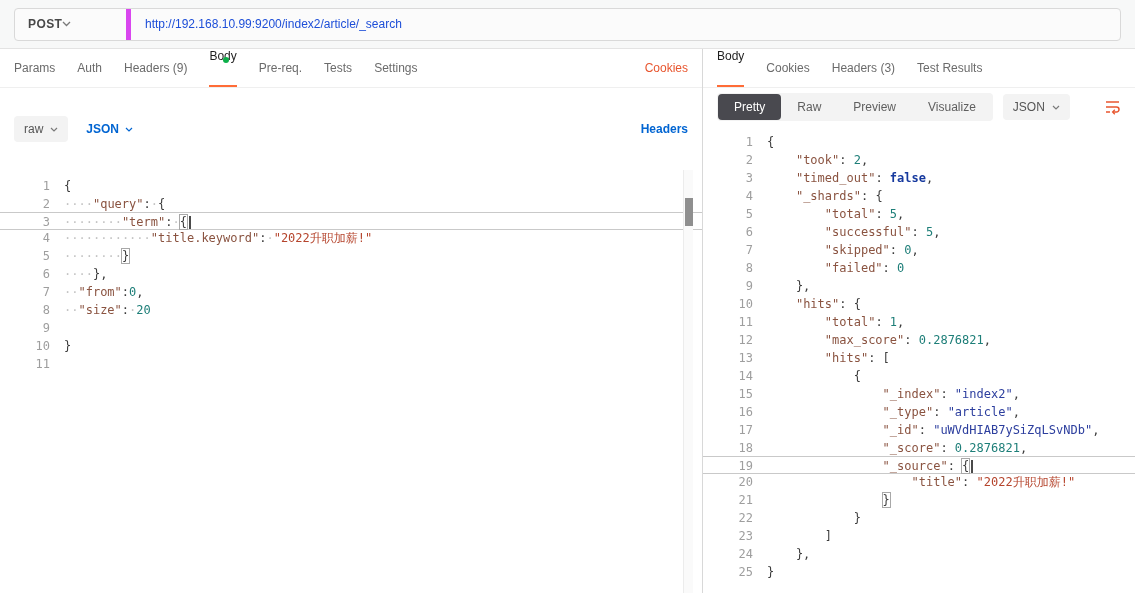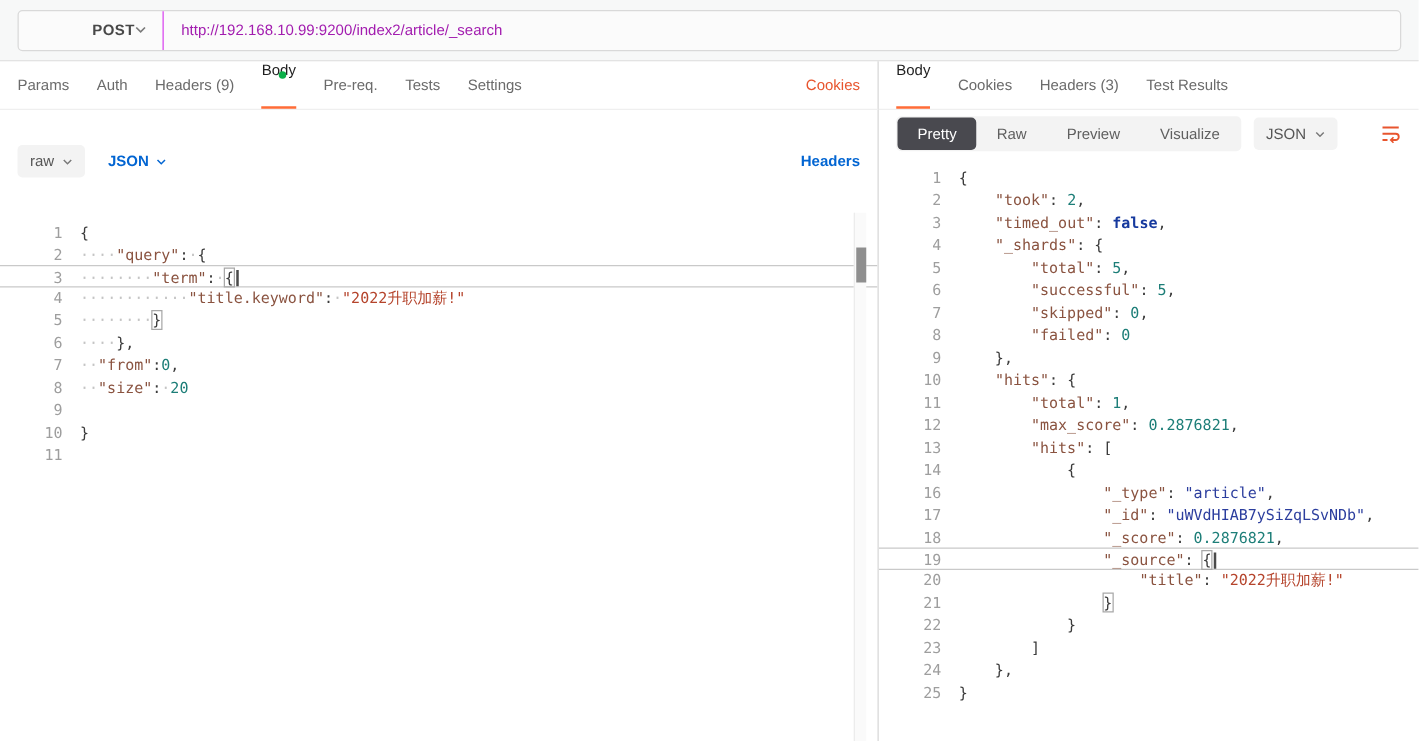--- a/index.html
+++ b/index.html
@@ -6,24 +6,24 @@
   html,body { width:1135px; height:593px; overflow:hidden; }
   body {
     font-family:"Liberation Sans","DejaVu Sans",sans-serif;
     font-size:12px; color:#212121; background:#fff; position:relative;
   }
   
   .topbar { height:49px; background:#f7f8f8; border-bottom:1px solid #e3e3e3;
             display:flex; align-items:center; padding:0 14px; }
   .request-bar { display:flex; align-items:center; width:100%; height:33px;
                  background:#fbfbfb; border:1px solid #d9d9d9; border-radius:4px; }
-  .method { display:flex; align-items:center; justify-content:flex-end;
-            width:116px; height:100%; padding:0 13px; border-right:1px solid #d946ef; cursor:pointer; }
+  .method { display:flex; align-items:center; justify-content:flex-start;
+            width:116px; height:100%; padding:0 13px; border-right:5px solid #d946ef; cursor:pointer; }
   .method-label { font-weight:bold; color:#484848; letter-spacing:.4px; }
-  .url { padding:0 14px; color:#a21caf; white-space:nowrap; overflow:hidden; flex:1; cursor:text; }
+  .url { padding:0 14px; color:#1d4ed8; white-space:nowrap; overflow:hidden; flex:1; cursor:text; }
   
   .main { display:flex; height:544px; }
   .left-panel { width:703px; border-right:1px solid #d8d8d8; display:flex; flex-direction:column;gap:22px; }
   .right-panel { flex:1; display:flex; flex-direction:column; min-width:0; }
   
   .tabs-row { display:flex; align-items:stretch; height:39px; padding:0 14px;
               border-bottom:1px solid #efefef; flex-shrink:0; }
   .tabs-items { display:flex; align-items:stretch; }
   .tab { display:flex; align-items:center; margin-right:22px; color:#6b6b6b;
          position:relative; cursor:pointer; white-space:nowrap; }
@@ -197,20 +197,21 @@
         <div class="code-line"><span class="gutter-num">5</span><span class="line-content">        <span class="tok-key">"total"</span>: <span class="tok-num">5</span>,</span></div>
         <div class="code-line"><span class="gutter-num">6</span><span class="line-content">        <span class="tok-key">"successful"</span>: <span class="tok-num">5</span>,</span></div>
         <div class="code-line"><span class="gutter-num">7</span><span class="line-content">        <span class="tok-key">"skipped"</span>: <span class="tok-num">0</span>,</span></div>
         <div class="code-line"><span class="gutter-num">8</span><span class="line-content">        <span class="tok-key">"failed"</span>: <span class="tok-num">0</span></span></div>
         <div class="code-line"><span class="gutter-num">9</span><span class="line-content">    },</span></div>
         <div class="code-line"><span class="gutter-num">10</span><span class="line-content">    <span class="tok-key">"hits"</span>: {</span></div>
         <div class="code-line"><span class="gutter-num">11</span><span class="line-content">        <span class="tok-key">"total"</span>: <span class="tok-num">1</span>,</span></div>
         <div class="code-line"><span class="gutter-num">12</span><span class="line-content">        <span class="tok-key">"max_score"</span>: <span class="tok-num">0.2876821</span>,</span></div>
         <div class="code-line"><span class="gutter-num">13</span><span class="line-content">        <span class="tok-key">"hits"</span>: [</span></div>
         <div class="code-line"><span class="gutter-num">14</span><span class="line-content">            {</span></div>
+        <div class="code-line"><span class="gutter-num">15</span><span class="line-content">                <span class="tok-key">"_index"</span>: <span class="tok-str">"index2"</span>,</span></div>
         <div class="code-line"><span class="gutter-num">16</span><span class="line-content">                <span class="tok-key">"_type"</span>: <span class="tok-str">"article"</span>,</span></div>
         <div class="code-line"><span class="gutter-num">17</span><span class="line-content">                <span class="tok-key">"_id"</span>: <span class="tok-str">"uWVdHIAB7ySiZqLSvNDb"</span>,</span></div>
         <div class="code-line"><span class="gutter-num">18</span><span class="line-content">                <span class="tok-key">"_score"</span>: <span class="tok-num">0.2876821</span>,</span></div>
         <div class="code-line active-line"><span class="gutter-num">19</span><span class="line-content">                <span class="tok-key">"_source"</span>: <span class="bracket-box">{</span><span class="caret"></span></span></div>
         <div class="code-line"><span class="gutter-num">20</span><span class="line-content">                    <span class="tok-key">"title"</span>: <span class="tok-str-cjk">"2022升职加薪!"</span></span></div>
         <div class="code-line"><span class="gutter-num">21</span><span class="line-content">                <span class="bracket-box">}</span></span></div>
         <div class="code-line"><span class="gutter-num">22</span><span class="line-content">            }</span></div>
         <div class="code-line"><span class="gutter-num">23</span><span class="line-content">        ]</span></div>
         <div class="code-line"><span class="gutter-num">24</span><span class="line-content">    },</span></div>
         <div class="code-line"><span class="gutter-num">25</span><span class="line-content">}</span></div>

